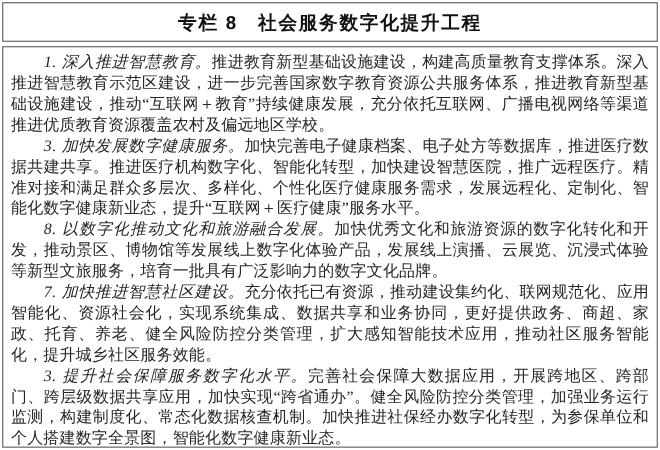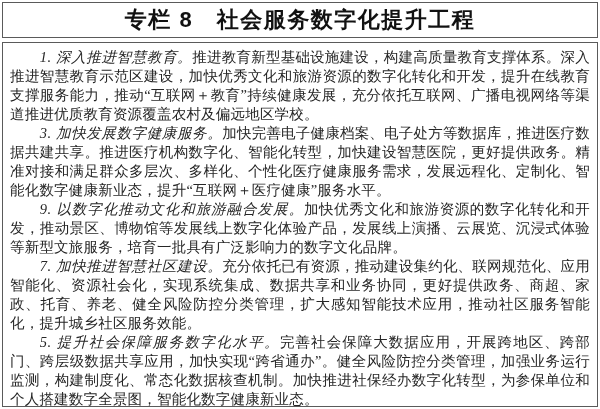--- a/index.html
+++ b/index.html
@@ -24,21 +24,21 @@
     height: 36px;
     border: 1px solid #5a5a5a;
     display: flex;
     align-items: center;
     justify-content: center;
     background: #ffffff;
   }
   .title-text {
     font-family: "Liberation Sans", "DejaVu Sans", sans-serif;
     font-weight: 700;
-    font-size: 22px;
+    font-size: 17px;
     letter-spacing: 1.5px;
     color: #111111;
     white-space: nowrap;
   }
   .content-box {
     box-sizing: border-box;
     margin-top: 4px;
     width: 596px;
     height: 365px;
     border: 1px solid #5a5a5a;
@@ -65,25 +65,25 @@
 <body>
 
 <div class="page">
 
   <div class="title-box">
     <span class="title-text">专栏 8　社会服务数字化提升工程</span>
   </div>
 
   <div class="content-box">
 
-    <p><span class="lead">1. 深入推进智慧教育。</span><span>推进教育新型基础设施建设，构建高质量教育支撑体系。深入推进智慧教育示范区建设，加快优秀文化和旅游资源的数字化转化和开发，提升在线教育支撑服务能力，推动“互联网＋教育”持续健康发展，充分依托互联网、广播电视网络等渠道推进优质教育资源覆盖农村及偏远地区学校。</span></p>
+    <p><span class="lead">1. 深入推进智慧教育。</span><span>推进教育新型基础设施建设，构建高质量教育支撑体系。深入推进智慧教育示范区建设，进一步完善国家数字教育资源公共服务体系，推进教育新型基础设施建设，推动“互联网＋教育”持续健康发展，充分依托互联网、广播电视网络等渠道推进优质教育资源覆盖农村及偏远地区学校。</span></p>
 
-    <p><span class="lead">3. 加快发展数字健康服务。</span><span>加快完善电子健康档案、电子处方等数据库，推进医疗数据共建共享。推进医疗机构数字化、智能化转型，加快建设智慧医院，更好提供政务。精准对接和满足群众多层次、多样化、个性化医疗健康服务需求，发展远程化、定制化、智能化数字健康新业态，提升“互联网＋医疗健康”服务水平。</span></p>
+    <p><span class="lead">3. 加快发展数字健康服务。</span><span>加快完善电子健康档案、电子处方等数据库，推进医疗数据共建共享。推进医疗机构数字化、智能化转型，加快建设智慧医院，推广远程医疗。精准对接和满足群众多层次、多样化、个性化医疗健康服务需求，发展远程化、定制化、智能化数字健康新业态，提升“互联网＋医疗健康”服务水平。</span></p>
 
-    <p><span class="lead">9. 以数字化推动文化和旅游融合发展。</span><span>加快优秀文化和旅游资源的数字化转化和开发，推动景区、博物馆等发展线上数字化体验产品，发展线上演播、云展览、沉浸式体验等新型文旅服务，培育一批具有广泛影响力的数字文化品牌。</span></p>
+    <p><span class="lead">8. 以数字化推动文化和旅游融合发展。</span><span>加快优秀文化和旅游资源的数字化转化和开发，推动景区、博物馆等发展线上数字化体验产品，发展线上演播、云展览、沉浸式体验等新型文旅服务，培育一批具有广泛影响力的数字文化品牌。</span></p>
 
     <p><span class="lead">7. 加快推进智慧社区建设。</span><span>充分依托已有资源，推动建设集约化、联网规范化、应用智能化、资源社会化，实现系统集成、数据共享和业务协同，更好提供政务、商超、家政、托育、养老、健全风险防控分类管理，扩大感知智能技术应用，推动社区服务智能化，提升城乡社区服务效能。</span></p>
 
-    <p><span class="lead">5. 提升社会保障服务数字化水平。</span><span>完善社会保障大数据应用，开展跨地区、跨部门、跨层级数据共享应用，加快实现“跨省通办”。健全风险防控分类管理，加强业务运行监测，构建制度化、常态化数据核查机制。加快推进社保经办数字化转型，为参保单位和个人搭建数字全景图，智能化数字健康新业态。</span></p>
+    <p><span class="lead">3. 提升社会保障服务数字化水平。</span><span>完善社会保障大数据应用，开展跨地区、跨部门、跨层级数据共享应用，加快实现“跨省通办”。健全风险防控分类管理，加强业务运行监测，构建制度化、常态化数据核查机制。加快推进社保经办数字化转型，为参保单位和个人搭建数字全景图，智能化数字健康新业态。</span></p>
 
   </div>
 
 </div>
 
 </body></html>

